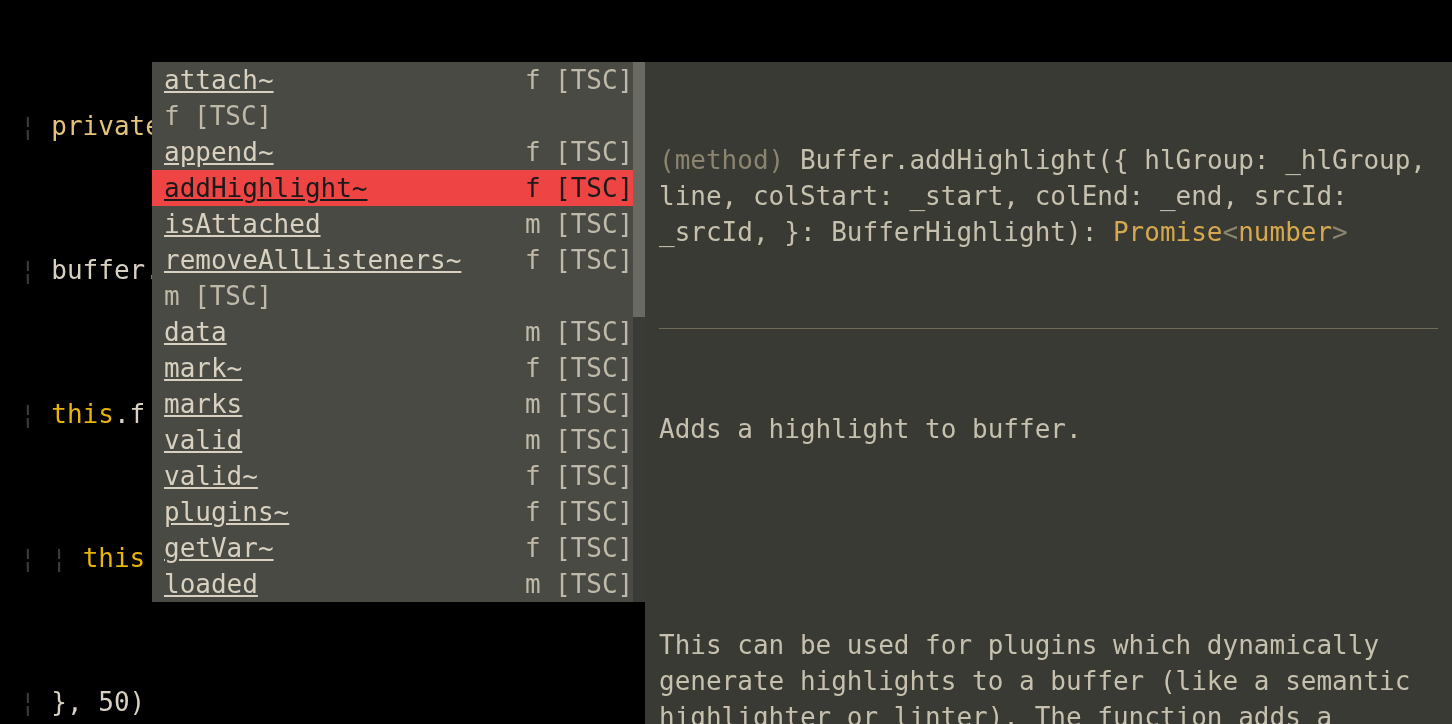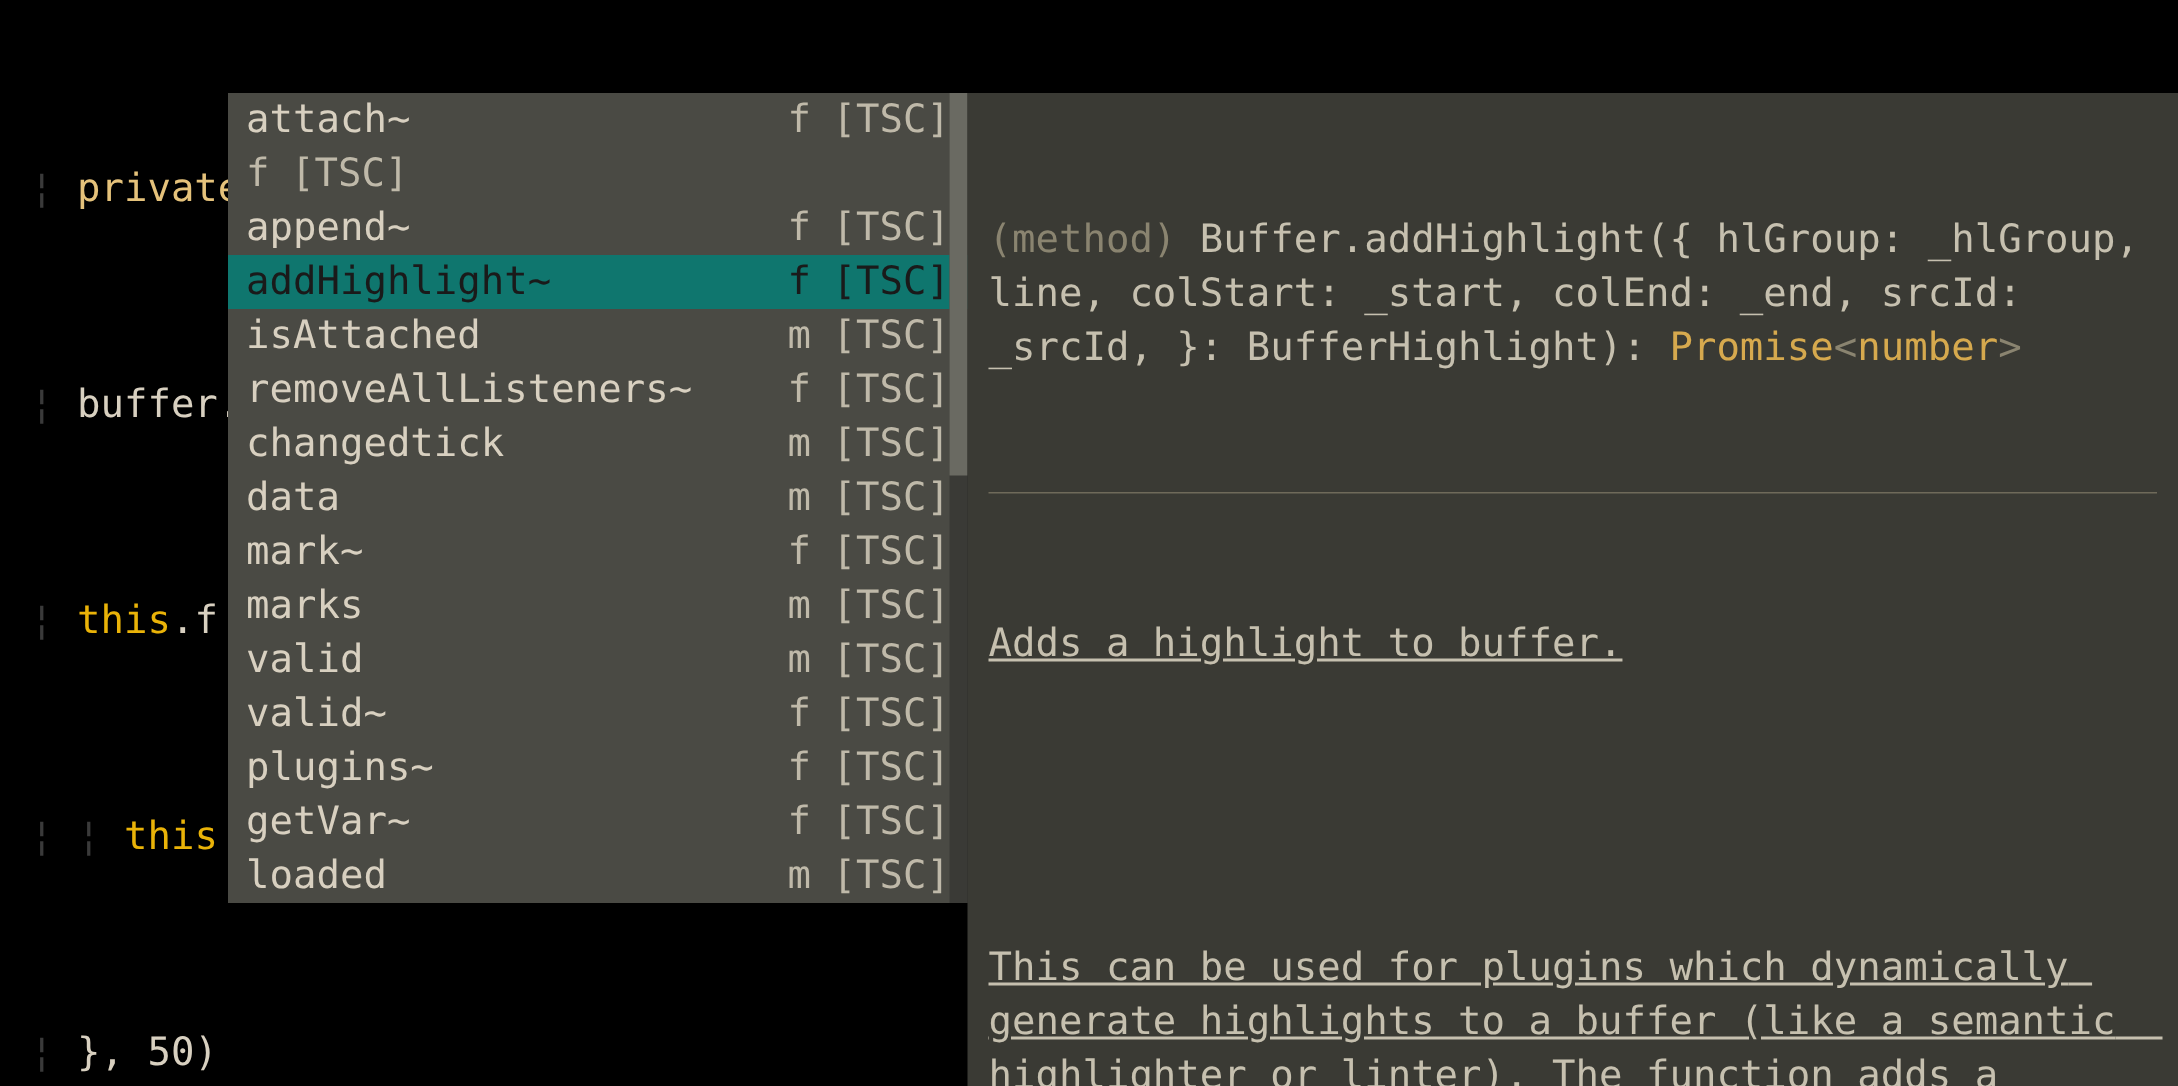--- a/index.html
+++ b/index.html
@@ -42,24 +42,24 @@
   }
   .popup-row {
     display: flex;
     height: 36px;
     align-items: center;
     padding-left: 12px;
     color: #d8d0c0;
     cursor: pointer;
   }
   .popup-row.selected {
-    background: #0f766e;
+    background: #ef4444;
     color: #1a1a1a;
   }
-  .col-name { flex: 1; white-space: pre; }
+  .col-name { flex: 1; white-space: pre; text-decoration: underline; }
   .col-kind { width: 30px; text-align: left; color: #bfb9a9; }
   .popup-row.selected .col-kind { color: #1a1a1a; }
   .col-src  { width: 90px; color: #bfb9a9; }
   .popup-row.selected .col-src { color: #1a1a1a; }
 
   .scrollbar {
     position:absolute;
     right:0; top:0;
     width:12px; height:100%;
     background:#3a3a36;
@@ -86,21 +86,21 @@
     overflow: hidden;
   }
   .sig-annot { color: #8a8470; }
   .sig-type  { color: #d6a94e; }
   .sig-punct { color: #c6c0af; }
   .hr {
     border: none;
     border-top: 1px solid #6f6a5a;
     margin: 6px 0 10px 0;
   }
-  .doc-body { color:#c6c0af;text-decoration:underline; }
+  .doc-body { color:#c6c0af; }
 </style>
 </head>
 <body>
 
 <div class="editor">
 
   <div class="code-line"><span class="indent-guide">¦ </span><span class="kw">private </span><span class="ident">env: Env) {</span></div>
 
   <div class="code-line"><span class="indent-guide">¦ </span><span class="ident">buffer.addHighlight</span><span class="cursor"></span></div>
 
@@ -165,21 +165,20 @@
         <span class="col-name">isAttached</span>
         <span class="col-kind">m</span>
         <span class="col-src">[TSC]</span>
       </div>
       <div class="popup-row">
         <span class="col-name">removeAllListeners~</span>
         <span class="col-kind">f</span>
         <span class="col-src">[TSC]</span>
       </div>
       <div class="popup-row">
-        <span class="col-name">changedtick</span>
         <span class="col-kind">m</span>
         <span class="col-src">[TSC]</span>
       </div>
       <div class="popup-row">
         <span class="col-name">data</span>
         <span class="col-kind">m</span>
         <span class="col-src">[TSC]</span>
       </div>
       <div class="popup-row">
         <span class="col-name">mark~</span>

